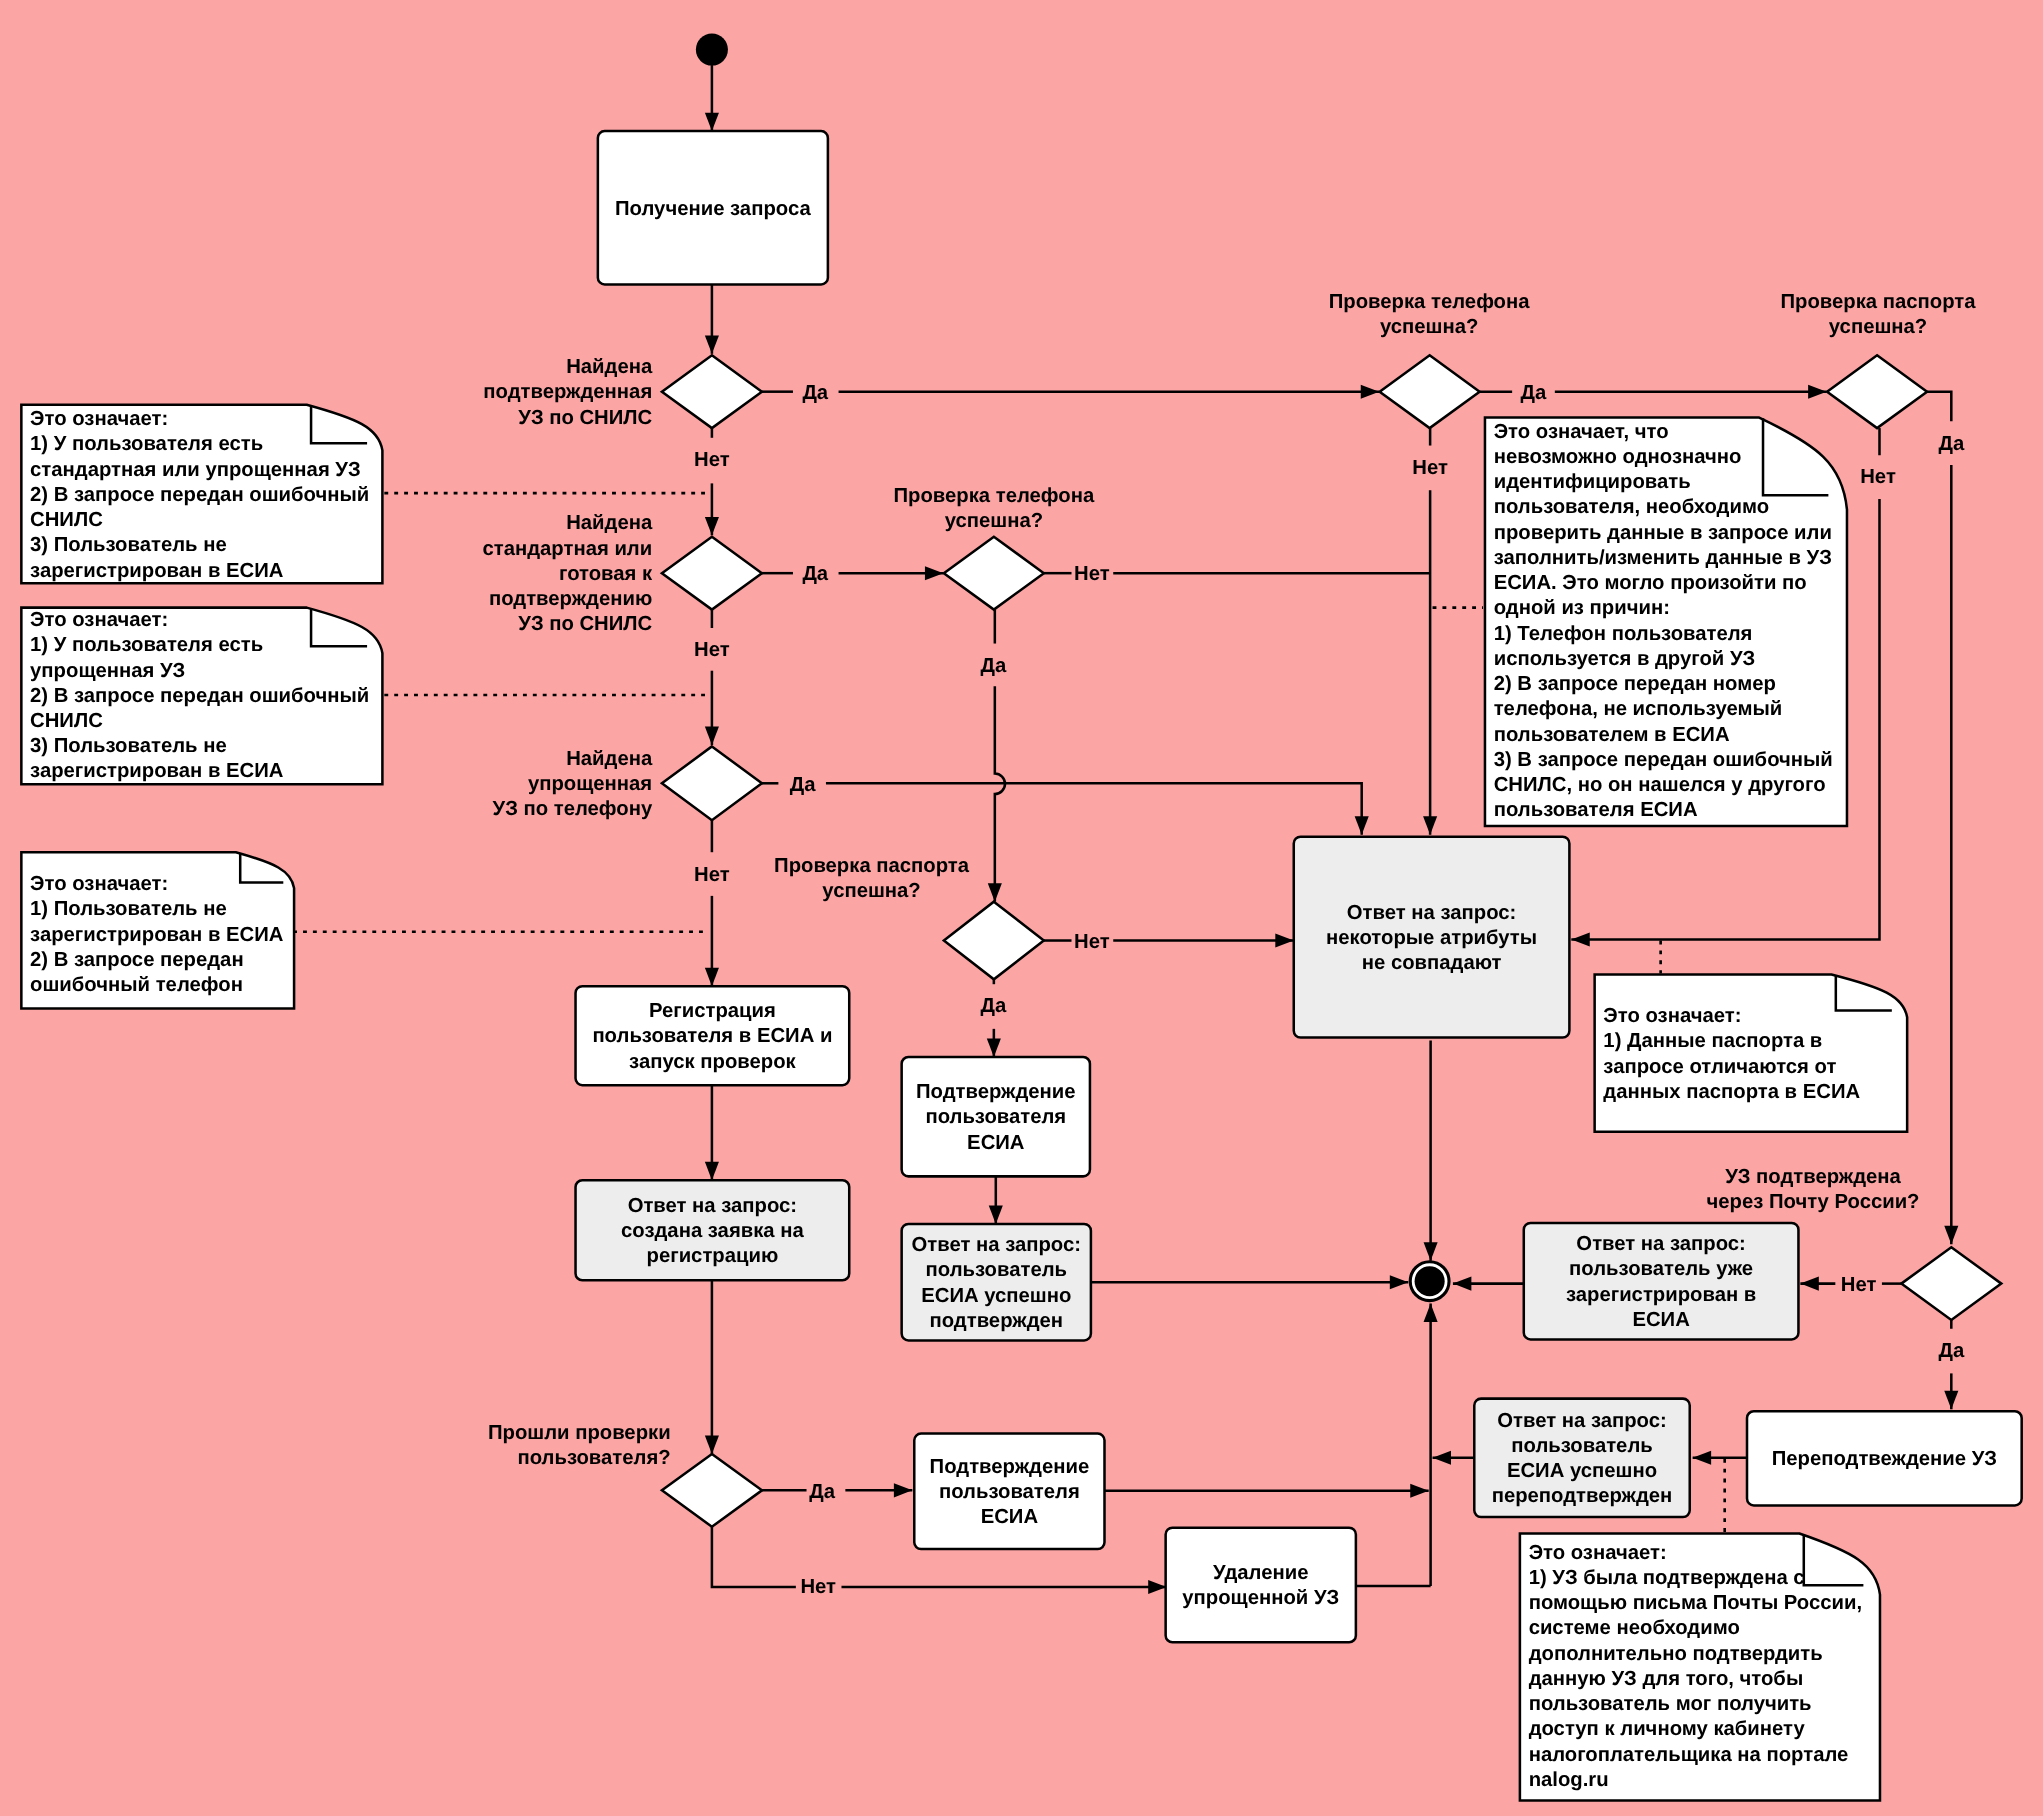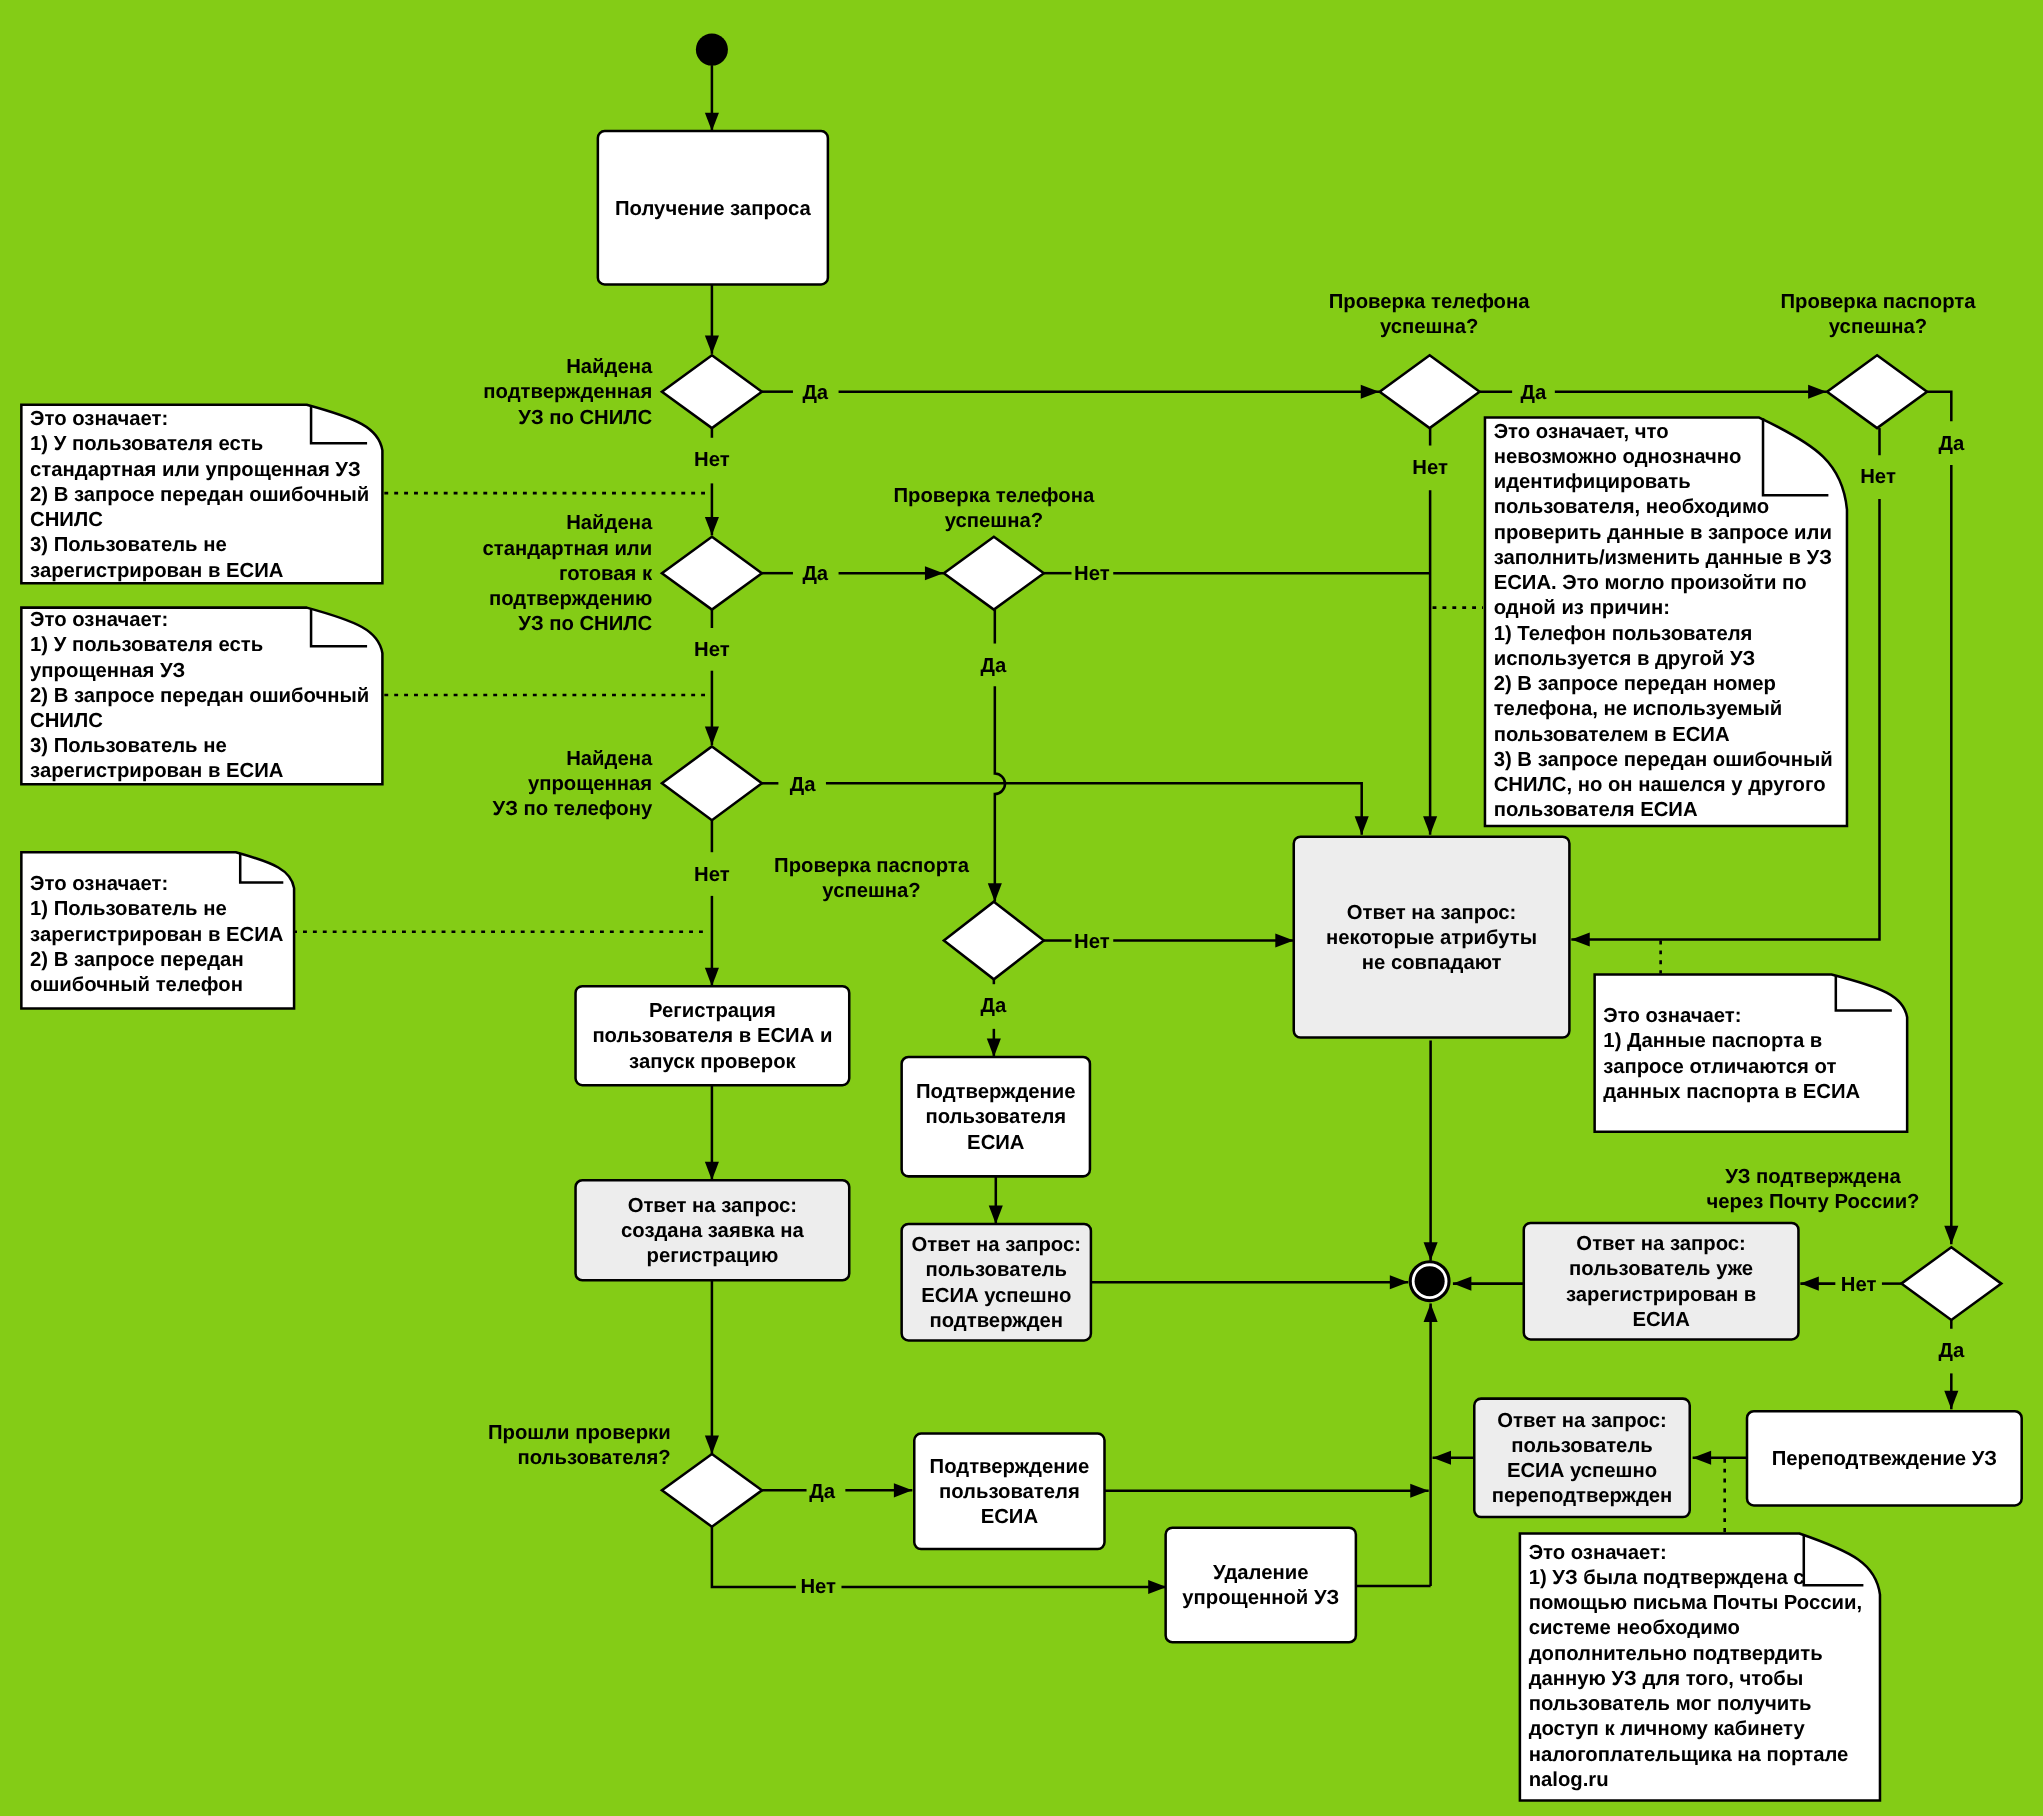--- a/index.html
+++ b/index.html
@@ -1,18 +1,18 @@
 <!DOCTYPE html>
 <html><head>
 <meta charset="utf-8">
 <style>
   html,body{margin:0;padding:0;background:#ffffff;}
   body{width:2044px;height:1817px;overflow:hidden;
        font-family:"Liberation Sans",sans-serif;-webkit-font-smoothing:antialiased;text-rendering:geometricPrecision;}
-  #canvas{position:relative;width:2044px;height:1817px;background:#84cc16;text-decoration:underline;}
+  #canvas{position:relative;width:2044px;height:1817px;background:#fca5a5;text-decoration:underline;}
   svg#flow{display:block;position:absolute;left:0;top:0;}
   .shp{fill:#fff;stroke:#000;stroke-width:2.6;}
   .shp.shaded{fill:#ededed;}
   .ln{stroke:#000;stroke-width:2.6;fill:none;}
   .dash{stroke:#000;stroke-width:2.7;fill:none;stroke-dasharray:4 6.2;}
   .solid{fill:#000;}
   text{font-family:"Liberation Sans",sans-serif;font-weight:bold;font-size:20.9px;fill:#000;
        dominant-baseline:auto;}
 </style>
 </head>

